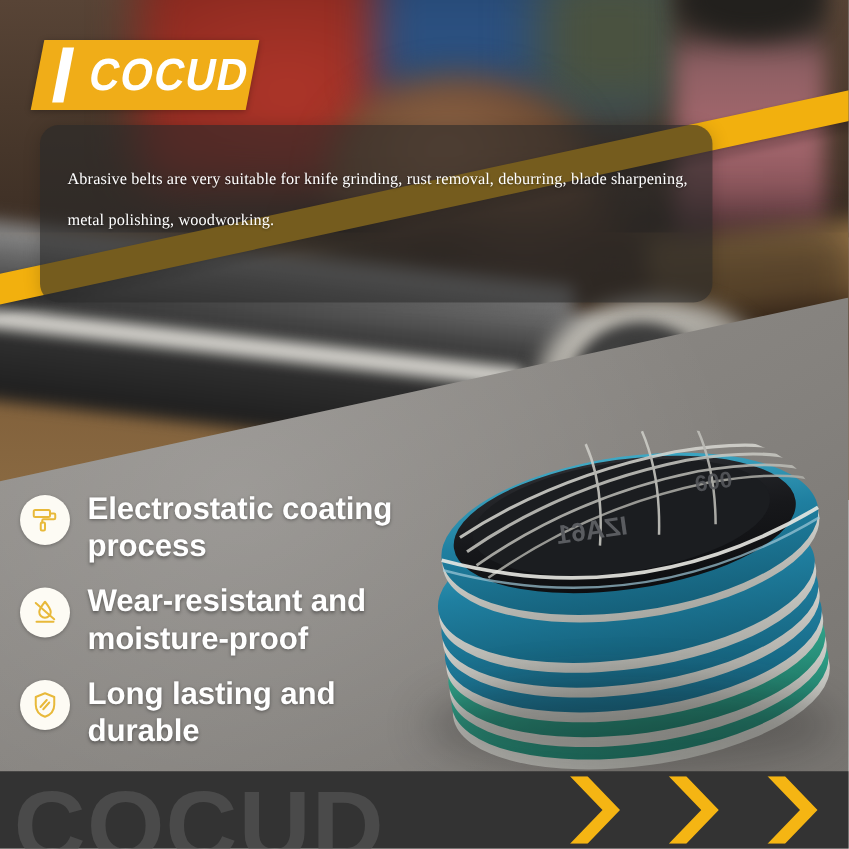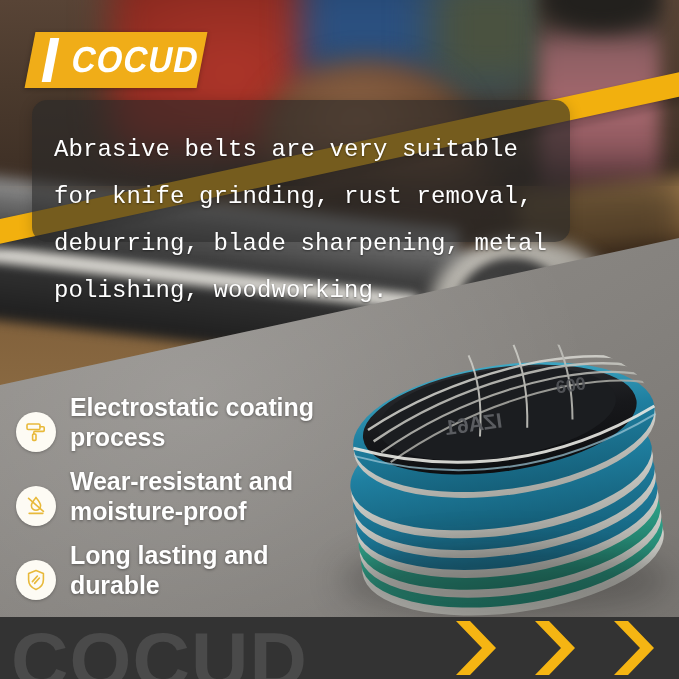--- a/index.html
+++ b/index.html
@@ -80,22 +80,22 @@
 
   
   .callout{
     position:absolute;left:32px;top:100px;width:538px;height:142px;
     background:rgba(40,40,40,0.62);
     border-radius:15px;
     box-shadow:0 2px 14px rgba(0,0,0,0.18);
   }
   .callout-text{
     position:absolute;left:22px;top:26px;width:498px;
-    color:#ffffff;font-size:24px;line-height:47px;
-    font-family:Liberation Mono, monospace;
+    color:#ffffff;font-size:13px;line-height:33px;
+    font-family:Liberation Serif, serif;
     letter-spacing:.1px;
     text-shadow:0 1px 2px rgba(0,0,0,.45);
   }
 
   
   .logo{
     position:absolute;left:30px;top:32px;width:172px;height:56px;
     background:#F0AD18;
     transform:skewX(-11deg);
     box-shadow:0 1px 5px rgba(0,0,0,.3);
@@ -137,21 +137,21 @@
   }
   .gray-sheen{
     position:absolute;left:0;top:0;width:679px;height:679px;
     background:radial-gradient(ellipse at 28% 58%,rgba(255,255,255,.16) 0%,rgba(255,255,255,0) 58%);
     clip-path:polygon(0 385px, 679px 238px, 679px 679px, 0 679px);
     pointer-events:none;
   }
 
   
   .features{position:absolute;left:16px;top:392px;width:330px;}
-  .feature{position:relative;display:flex;align-items:flex-end;margin-bottom:10px;}
+  .feature{position:relative;display:flex;align-items:flex-start;margin-bottom:10px;}
   .feat-badge{
     flex:0 0 auto;width:40px;height:40px;border-radius:50%;
     background:#fdfbf4;
     display:flex;align-items:center;justify-content:center;
     box-shadow:0 1px 3px rgba(0,0,0,.25);
     margin-top:4px;
   }
   .feat-label{
     margin-left:14px;
     color:#ffffff;font-weight:bold;font-size:25px;line-height:30px;

